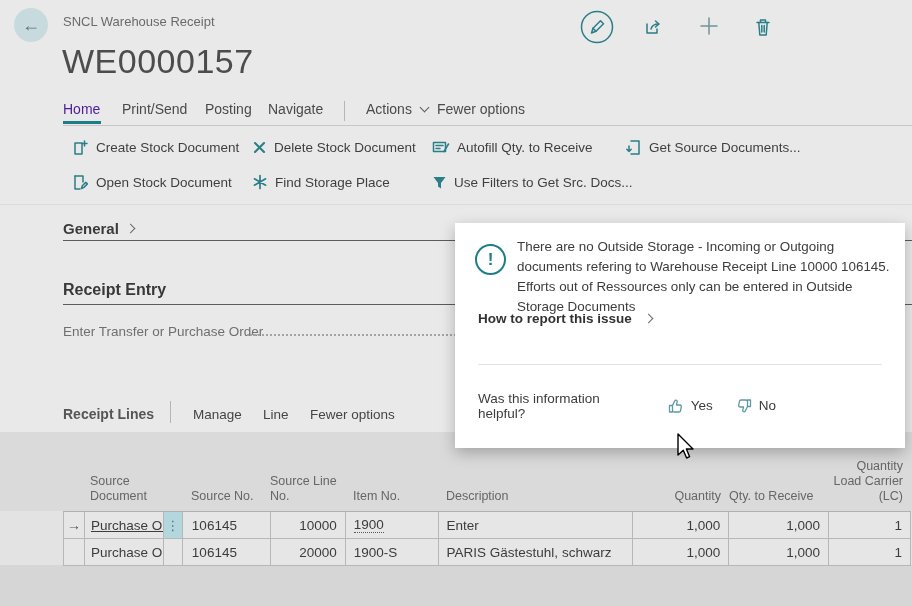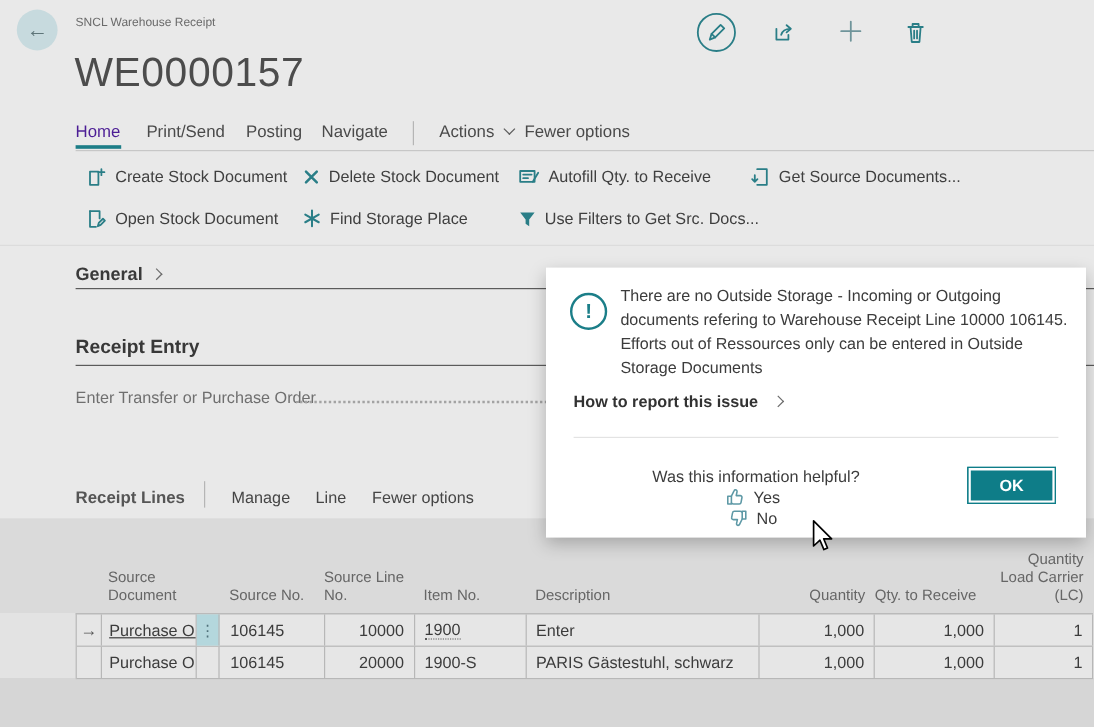--- a/index.html
+++ b/index.html
@@ -15,21 +15,21 @@
 
   
   .band-colhead { left:0; top:432px; width:912px; height:79px; background:#dadada; }
   .band-rows    { left:0; top:511px; width:912px; height:54px; background:#e3e3e3; }
   .band-bottom  { left:0; top:565px; width:912px; height:41px; background:#d6d6d6; }
 
   
   .back-btn { left:14px; top:8px; width:34px; height:34px; border-radius:50%;
     background:#c7dade; display:flex; align-items:center; justify-content:center;
     color:#5e7579; font-size:18px; cursor:pointer; }
-  .page-caption { left:63px; top:14px; font-size:10px; color:#6a6a6a; }
+  .page-caption { left:63px; top:14px; font-size:13px; color:#6a6a6a; }
   .page-title { left:62px; top:42px; font-size:34px; color:#4c4c4c; font-weight:400; letter-spacing:0.5px; }
 
   .top-icon { cursor:pointer; }
   .ic-edit  { left:579px; top:9px; }
   .ic-share { left:643px; top:17px; }
   .ic-add   { left:698px; top:15px; }
   .ic-trash { left:753px; top:16px; }
 
   
   .tab { top:101px; font-size:14px; color:#4a4a4a; cursor:pointer; }
@@ -106,26 +106,26 @@
   .link-solid { text-decoration:underline; }
   .link-dotted span { border-bottom:1px dotted #5a5a5a; }
 
   
   .dialog { left:455px; top:223px; width:450px; height:225px; background:#fff;
     box-shadow:0 5px 14px rgba(0,0,0,0.25); z-index:20; }
   .dlg-info { left:20px; top:21px; width:31px; height:31px; border:2px solid #1b7e88;
     border-radius:50%; color:#1b7e88; display:flex; align-items:center; justify-content:center;
     font-size:17px; font-weight:bold; }
   .dlg-msg { left:62px; top:14px; width:378px; font-size:13.4px; line-height:1.5; color:#3c3c3c; }
-  .dlg-report { left:23px; top:104px; font-size:13.5px; font-weight:bold; color:#323232;
+  .dlg-report { left:23px; top:88px; font-size:13.5px; font-weight:bold; color:#323232;
     display:flex; align-items:center; gap:13px; cursor:pointer; }
   .dlg-report .chev { color:#6b6b6b; }
   .dlg-divider { left:23px; top:141px; width:404px; height:1px; background:#e3e3e3; }
   .dlg-bottom { left:23px; top:167px; width:320px; height:31px; display:flex;
-    align-items:center; font-size:13.5px; color:#3c3c3c;flex-direction:column; }
+    align-items:center; font-size:13.5px; color:#3c3c3c; }
   .dlg-q { margin-right:16px; }
   .fb-btn { display:flex; align-items:center; gap:6px; cursor:pointer; margin-right:22px; }
   .dlg-ok { left:351px; top:166px; width:74px; height:31px; background:#0e7d88;
     border:1px solid #0e7d88; box-shadow:inset 0 0 0 2px #fff; color:#fff;
     font-weight:bold; font-size:13.5px; display:flex; align-items:center; justify-content:center;
     cursor:pointer; }
 
   .cursor { left:676px; top:433px; z-index:30; pointer-events:none; }
 
   svg.teal { stroke:#2a7e87; fill:none; stroke-width:1.5; stroke-linecap:round; stroke-linejoin:round; }
@@ -320,23 +320,20 @@
       <span class="fb-btn">
         <svg class="thumb" width="18" height="18" viewBox="0 0 18 18">
           <g transform="rotate(180 9 9)">
             <path d="M2.5 8.5 H5.5 V15 H2.5 Z"></path>
             <path d="M5.5 14.2 C6 14.8 6.6 15 7.3 15 H12 C12.8 15 13.4 14.5 13.5 13.8 L14.3 9.6 C14.5 8.7 13.8 8 12.9 8 H9.5 L10.2 4.8 C10.4 3.9 9.8 3.2 8.9 3.2 C8.3 3.2 7.9 3.5 7.7 4 L5.5 8.5"></path>
           </g>
         </svg>
         <span>No</span>
       </span>
     </div>
-    <div class="abs dlg-ok">
-      <span>OK</span>
-    </div>
   </div>
 
   <div class="abs cursor">
     <svg width="20" height="28" viewBox="0 0 20 28">
       <polygon points="2,1 2,22 7.3,17.2 10.6,25 13.6,23.7 10.4,16 17,16" fill="#ffffff" stroke="#000000" stroke-width="1.4" stroke-linejoin="round"></polygon>
     </svg>
   </div>
 
 </div>
 

